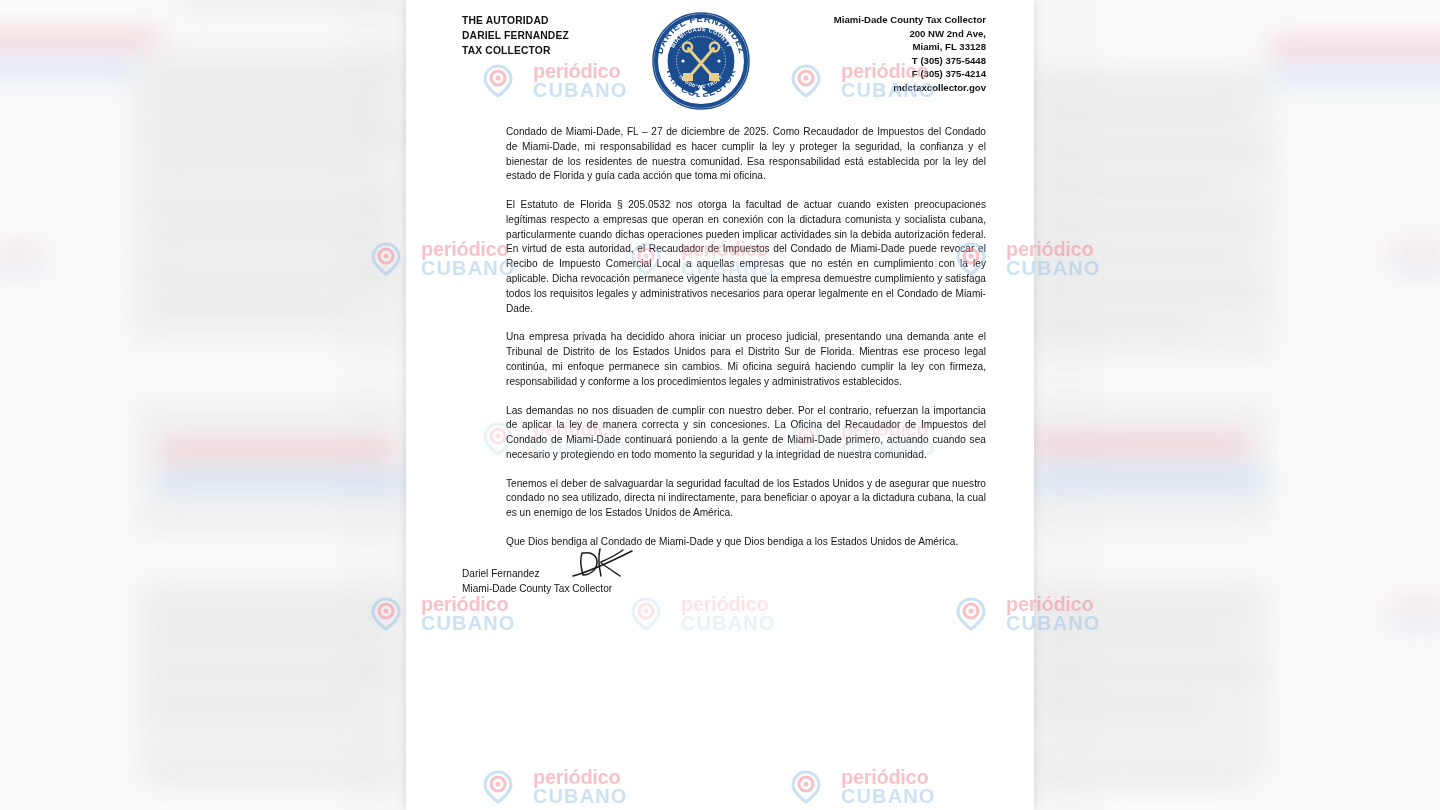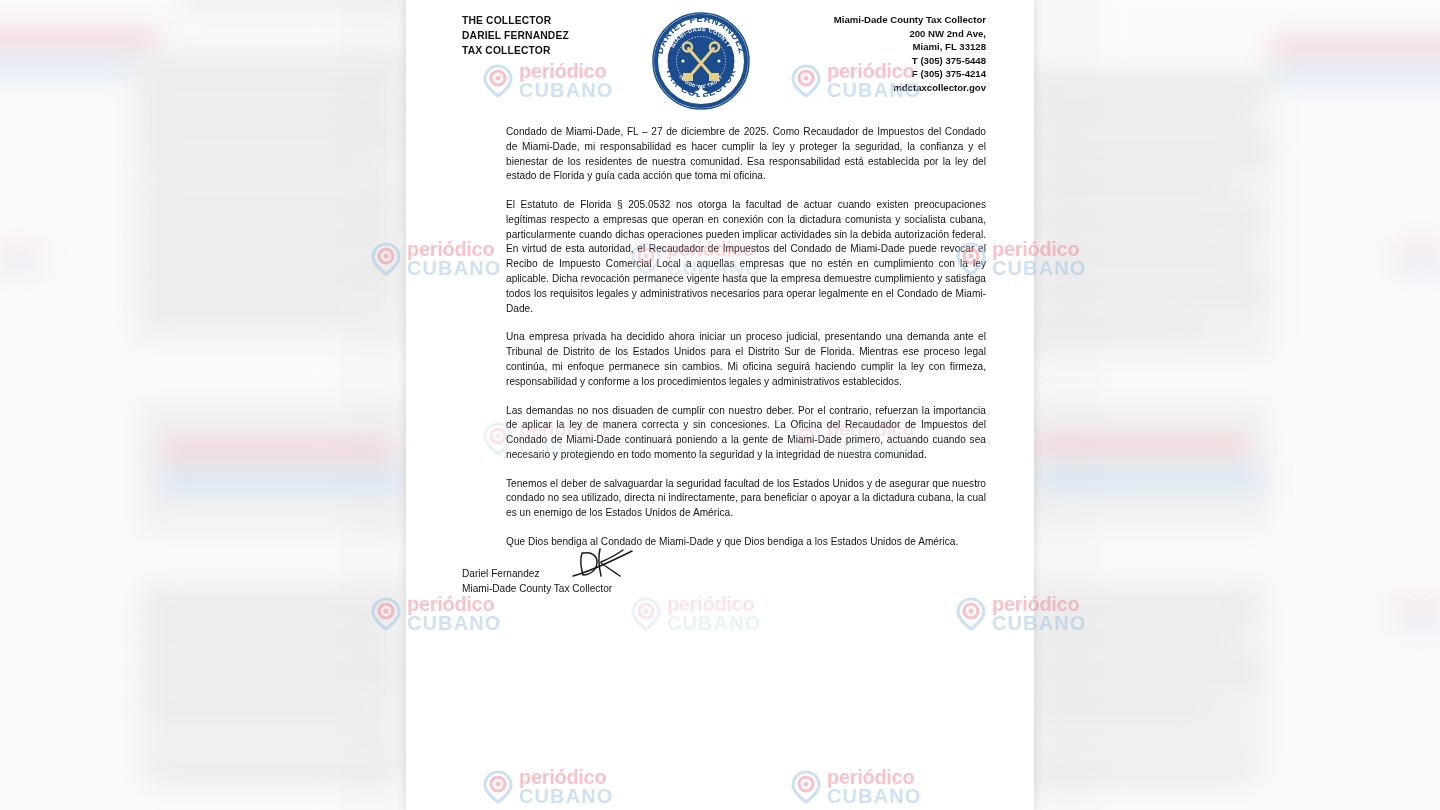--- a/index.html
+++ b/index.html
@@ -153,21 +153,21 @@
   .wm-layer {
     position: absolute;
     inset: 0;
     z-index: 5;
     pointer-events: none;
   }
   .wm {
     position: absolute;
     display: flex;
     align-items: center;
-    gap: 5px;
+    gap: 19px;
     transform-origin: left top;
   }
   .wm .pin { flex: 0 0 auto; }
   .wm .words { line-height: .93; }
   .wm .w1 {
     font-size: 20px;
     font-weight: bold;
     color: #f08a96;
     letter-spacing: -.3px;
     display: block;
@@ -245,21 +245,21 @@
     <div class="blob blueband" style="left:-10px; top:262px; width:55px; height:14px; opacity:.45;"></div>
   </div>
 
   <div class="doc">
 
     <div class="doc-inner">
 
       <div class="letterhead">
 
         <div class="lh-left">
-          <div>THE COLLECTOR</div>
+          <div>THE AUTORIDAD</div>
           <div>DARIEL FERNANDEZ</div>
           <div>TAX COLLECTOR</div>
         </div>
 
         <div class="lh-seal">
           <svg width="104" height="100" viewBox="0 0 200 200">
             <defs>
               <path id="arcTop" d="M 22,100 A 78,78 0 0 1 178,100" fill="none"></path>
               <path id="arcBot" d="M 28,100 A 72,72 0 0 0 172,100" fill="none"></path>
               <path id="arcTopIn" d="M 40,100 A 60,60 0 0 1 160,100" fill="none"></path>

